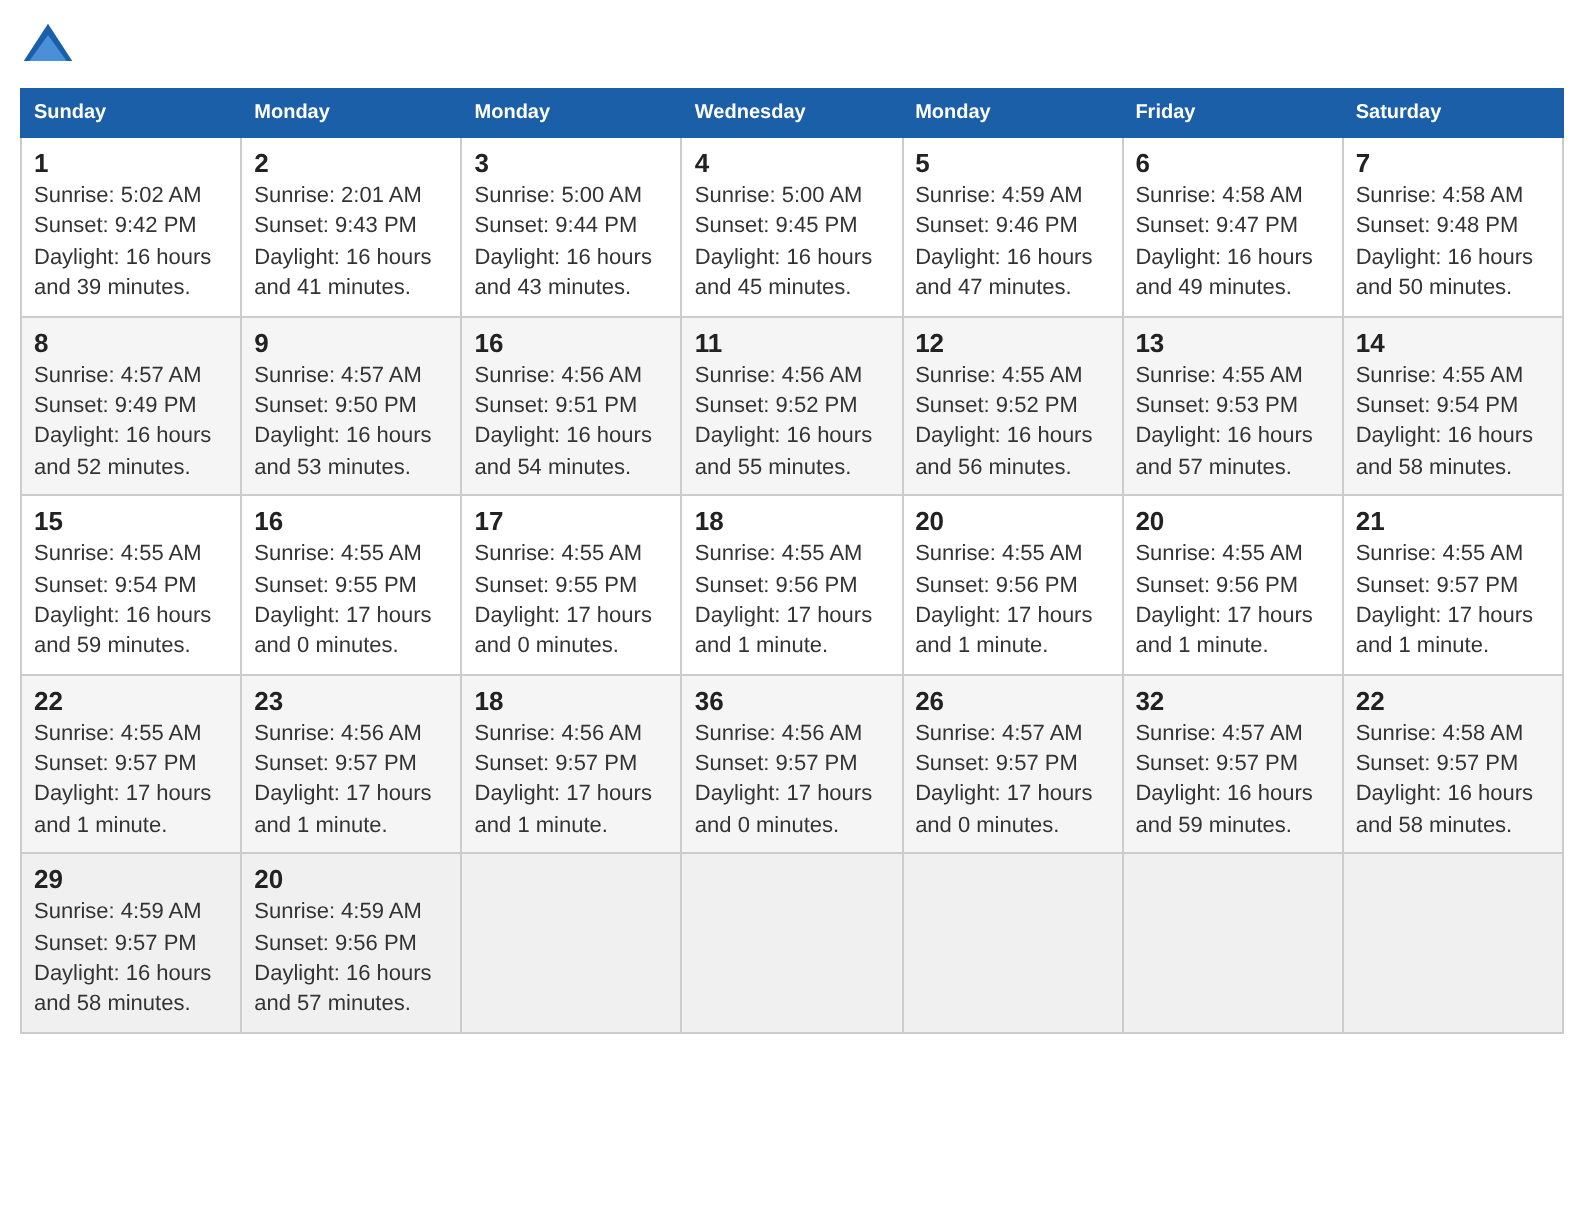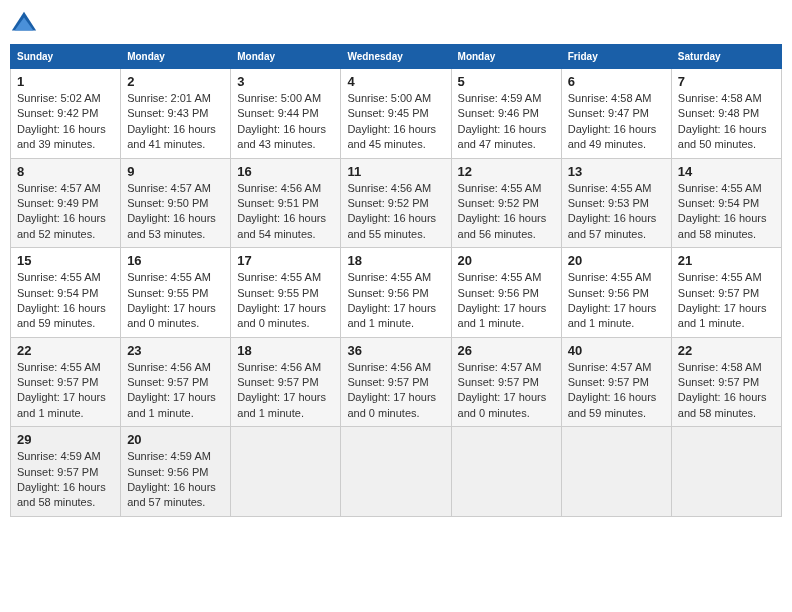--- a/index.html
+++ b/index.html
@@ -279,21 +279,21 @@
 Sunset: 9:57 PM
 Daylight: 17 hours and 0 minutes.</div>
           </td>
           <td>
             <span class="day-number">26</span>
             <div class="day-info" style="white-space: pre-line;">Sunrise: 4:57 AM
 Sunset: 9:57 PM
 Daylight: 17 hours and 0 minutes.</div>
           </td>
           <td>
-            <span class="day-number">40</span>
+            <span class="day-number">32</span>
             <div class="day-info" style="white-space: pre-line;">Sunrise: 4:57 AM
 Sunset: 9:57 PM
 Daylight: 16 hours and 59 minutes.</div>
           </td>
           <td>
             <span class="day-number">22</span>
             <div class="day-info" style="white-space: pre-line;">Sunrise: 4:58 AM
 Sunset: 9:57 PM
 Daylight: 16 hours and 58 minutes.</div>
           </td>

